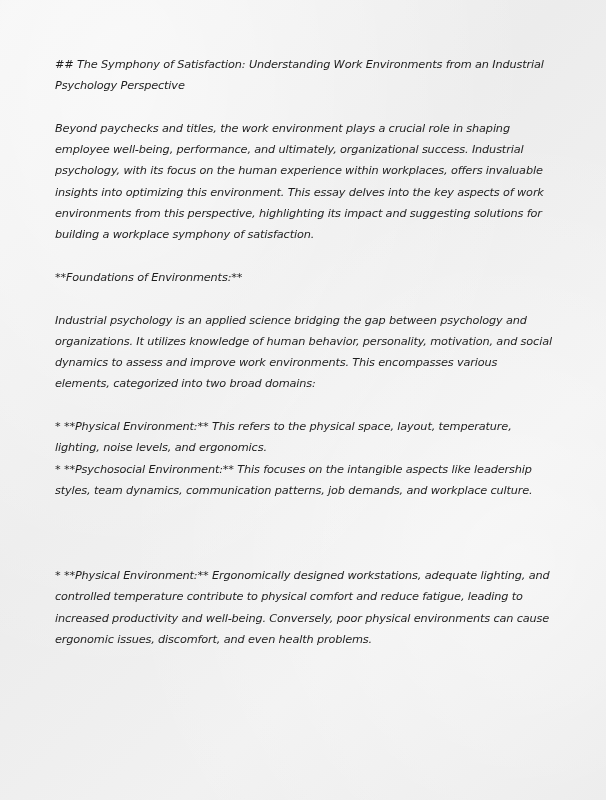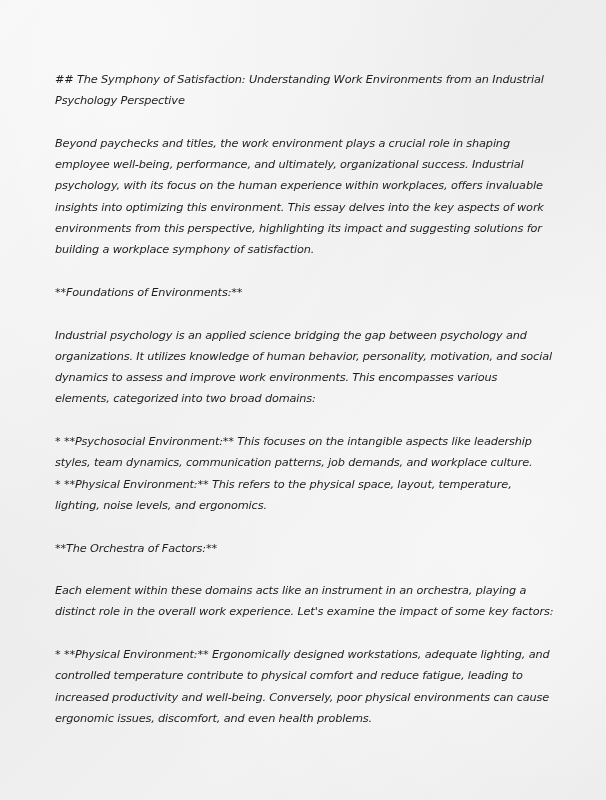--- a/index.html
+++ b/index.html
@@ -6,21 +6,21 @@
   body {
     width: 606px; height: 800px; overflow: hidden;
     background: #efefef;
     background-image:
       radial-gradient(ellipse at 20% 10%, rgba(255,255,255,0.55), rgba(255,255,255,0) 60%),
       radial-gradient(ellipse at 85% 70%, rgba(255,255,255,0.45), rgba(255,255,255,0) 55%),
       linear-gradient(135deg, #f3f3f3 0%, #ececec 40%, #f1f1f1 70%, #e9e9e9 100%);
     position: relative;
   }
   .page {
-    position: absolute; left: 55px; top: 69px; width: 500px;
+    position: absolute; left: 55px; top: 54px; width: 500px;
     font-family: "DejaVu Sans", sans-serif;
     font-style: italic;
     font-size: 11.3px;
     line-height: 21.3px;
     color: #1e1e1e;
     letter-spacing: -0.15px;
   }
   .page p { margin: 0; }
   .gap { height: 21.3px; }
 </style>
@@ -29,21 +29,19 @@
 
 <div class="page">
   <p>## The Symphony of Satisfaction: Understanding Work Environments from an Industrial Psychology Perspective</p>
   <div class="gap"></div>
   <p>Beyond paychecks and titles, the work environment plays a crucial role in shaping employee well-being, performance, and ultimately, organizational success. Industrial psychology, with its focus on the human experience within workplaces, offers invaluable insights into optimizing this environment. This essay delves into the key aspects of work environments from this perspective, highlighting its impact and suggesting solutions for building a workplace symphony of satisfaction.</p>
   <div class="gap"></div>
   <p>**Foundations of Environments:**</p>
   <div class="gap"></div>
   <p>Industrial psychology is an applied science bridging the gap between psychology and organizations. It utilizes knowledge of human behavior, personality, motivation, and social dynamics to assess and improve work environments. This encompasses various elements, categorized into two broad domains:</p>
   <div class="gap"></div>
+  <p>* **Physical Environment:** This refers to the physical space, layout, temperature, lighting, noise levels, and ergonomics.</p>
   <p>* **Psychosocial Environment:** This focuses on the intangible aspects like leadership styles, team dynamics, communication patterns, job demands, and workplace culture.</p>
-  <p>* **Physical Environment:** This refers to the physical space, layout, temperature, lighting, noise levels, and ergonomics.</p>
   <div class="gap"></div>
-  <p>**The Orchestra of Factors:**</p>
   <div class="gap"></div>
-  <p>Each element within these domains acts like an instrument in an orchestra, playing a distinct role in the overall work experience. Let's examine the impact of some key factors:</p>
   <div class="gap"></div>
   <p>* **Physical Environment:** Ergonomically designed workstations, adequate lighting, and controlled temperature contribute to physical comfort and reduce fatigue, leading to increased productivity and well-being. Conversely, poor physical environments can cause ergonomic issues, discomfort, and even health problems.</p>
 </div>
 
 </body></html>

